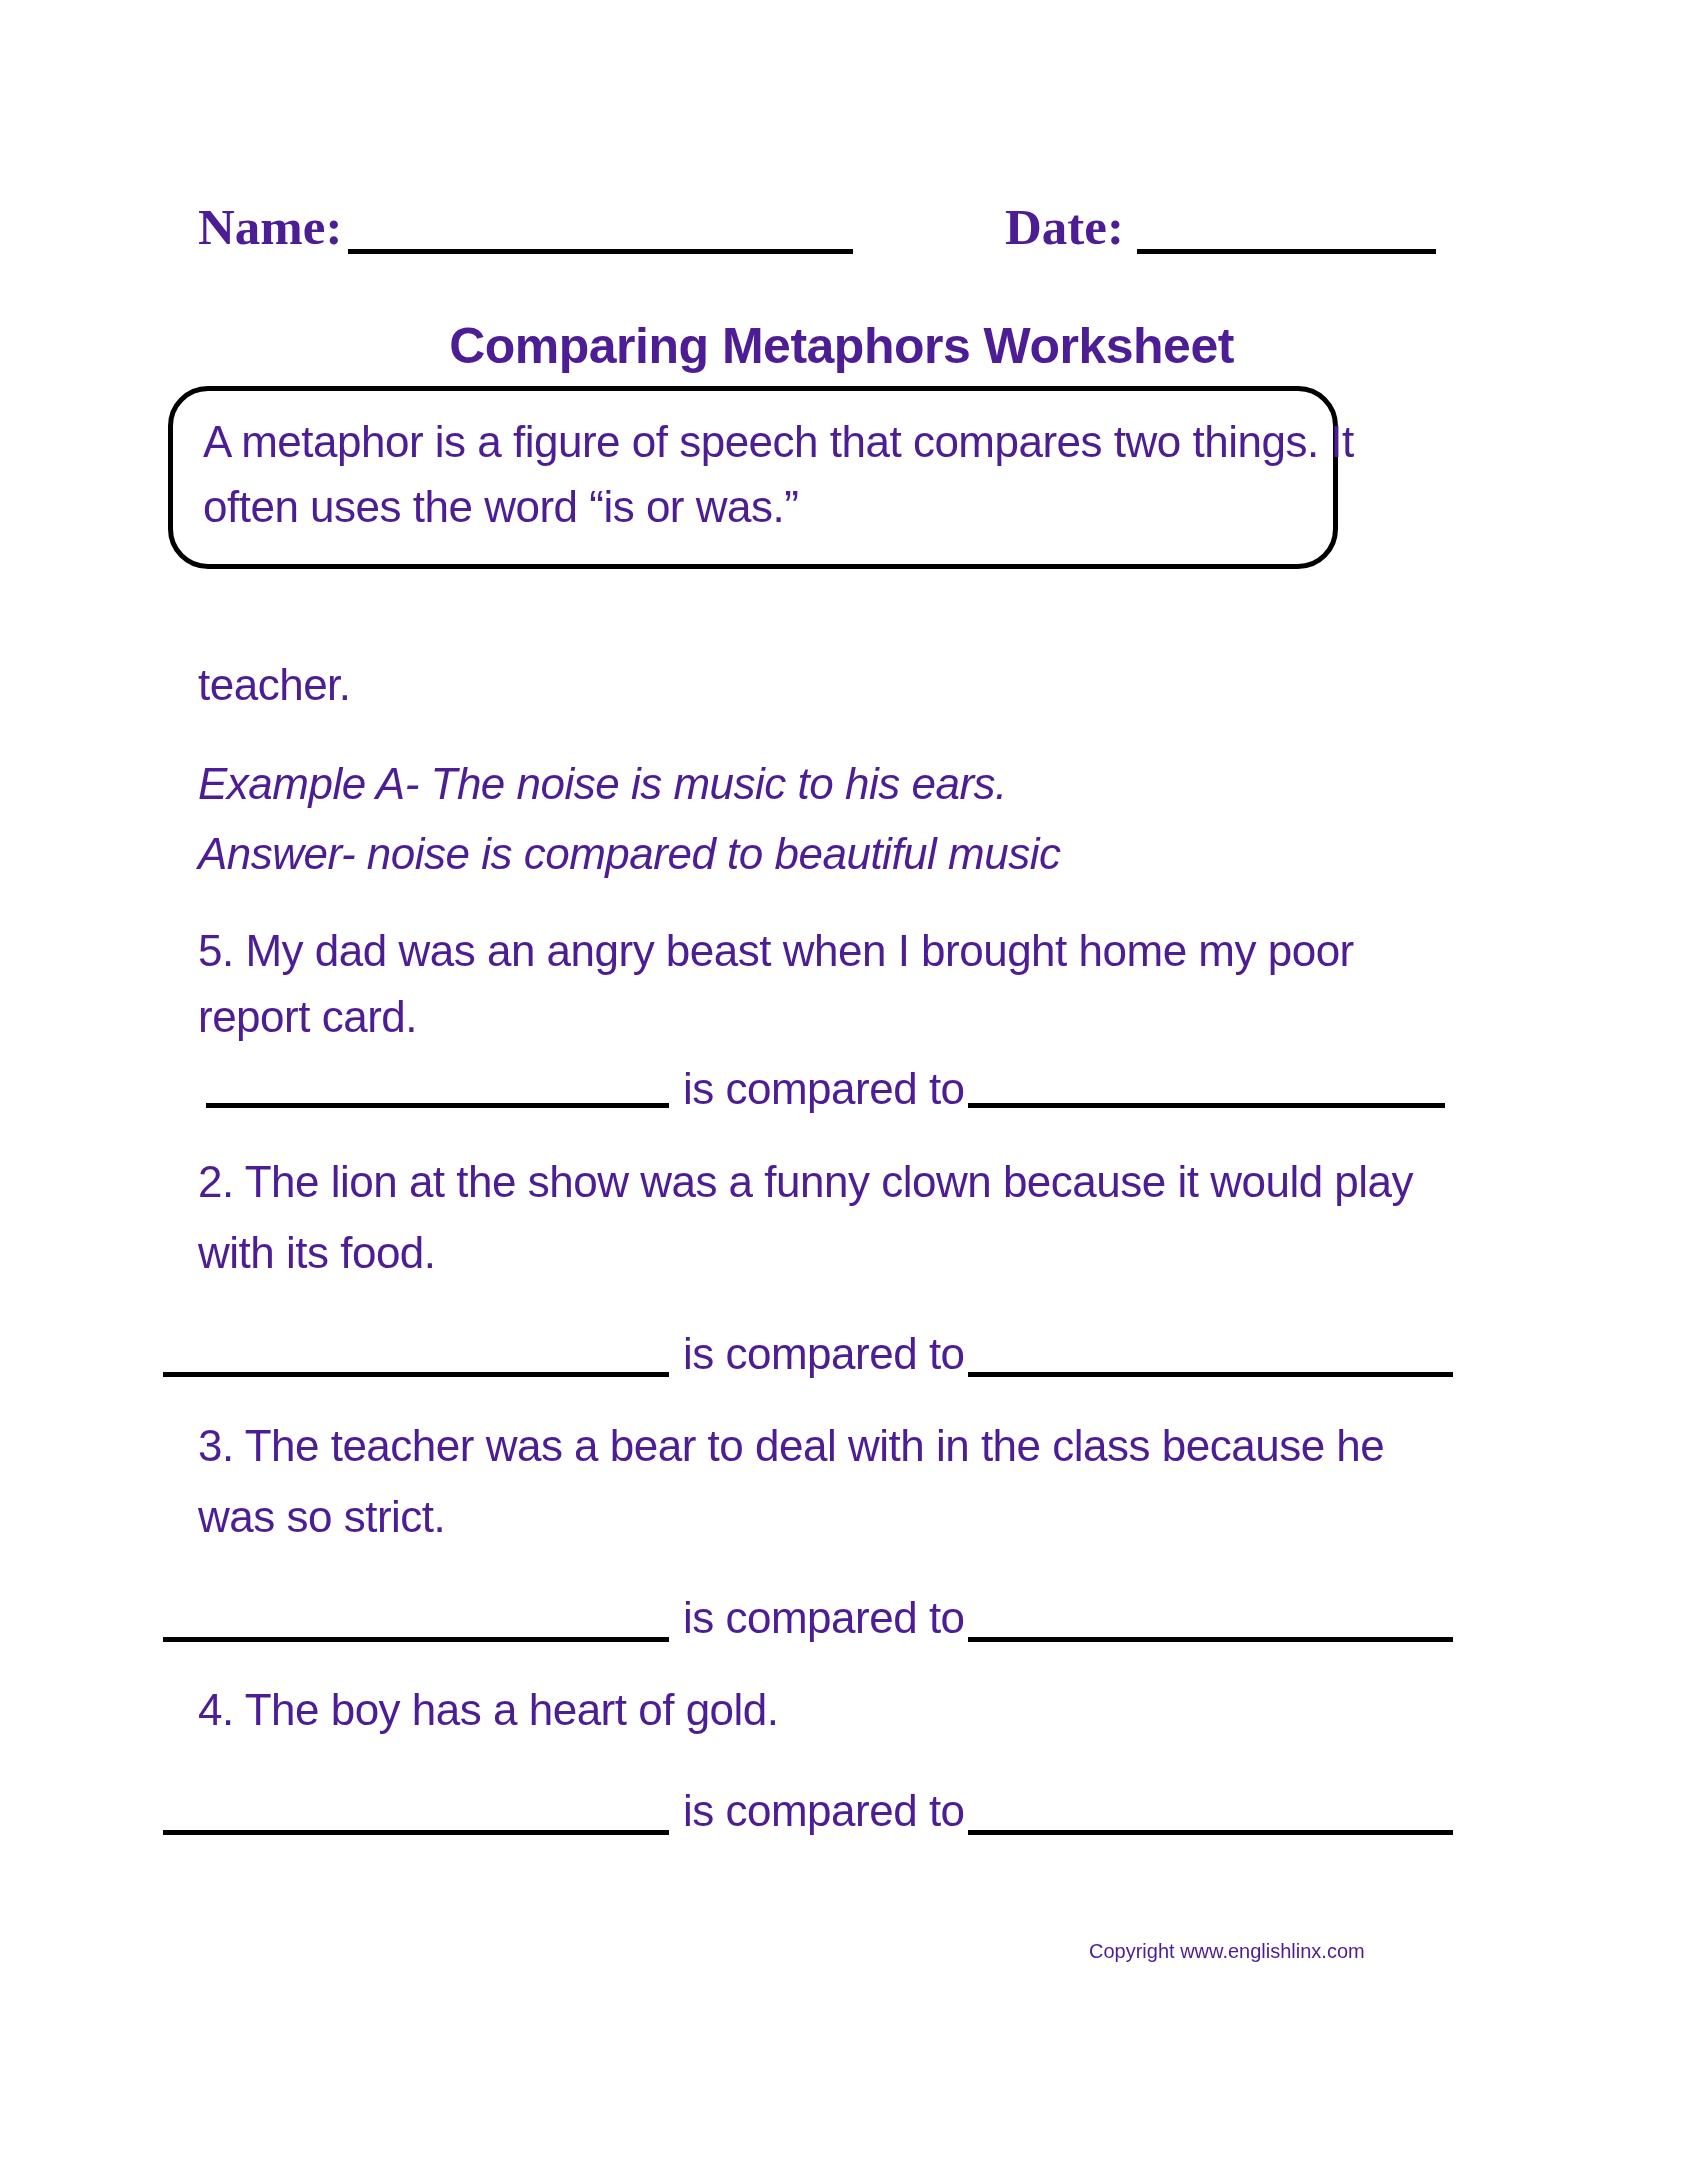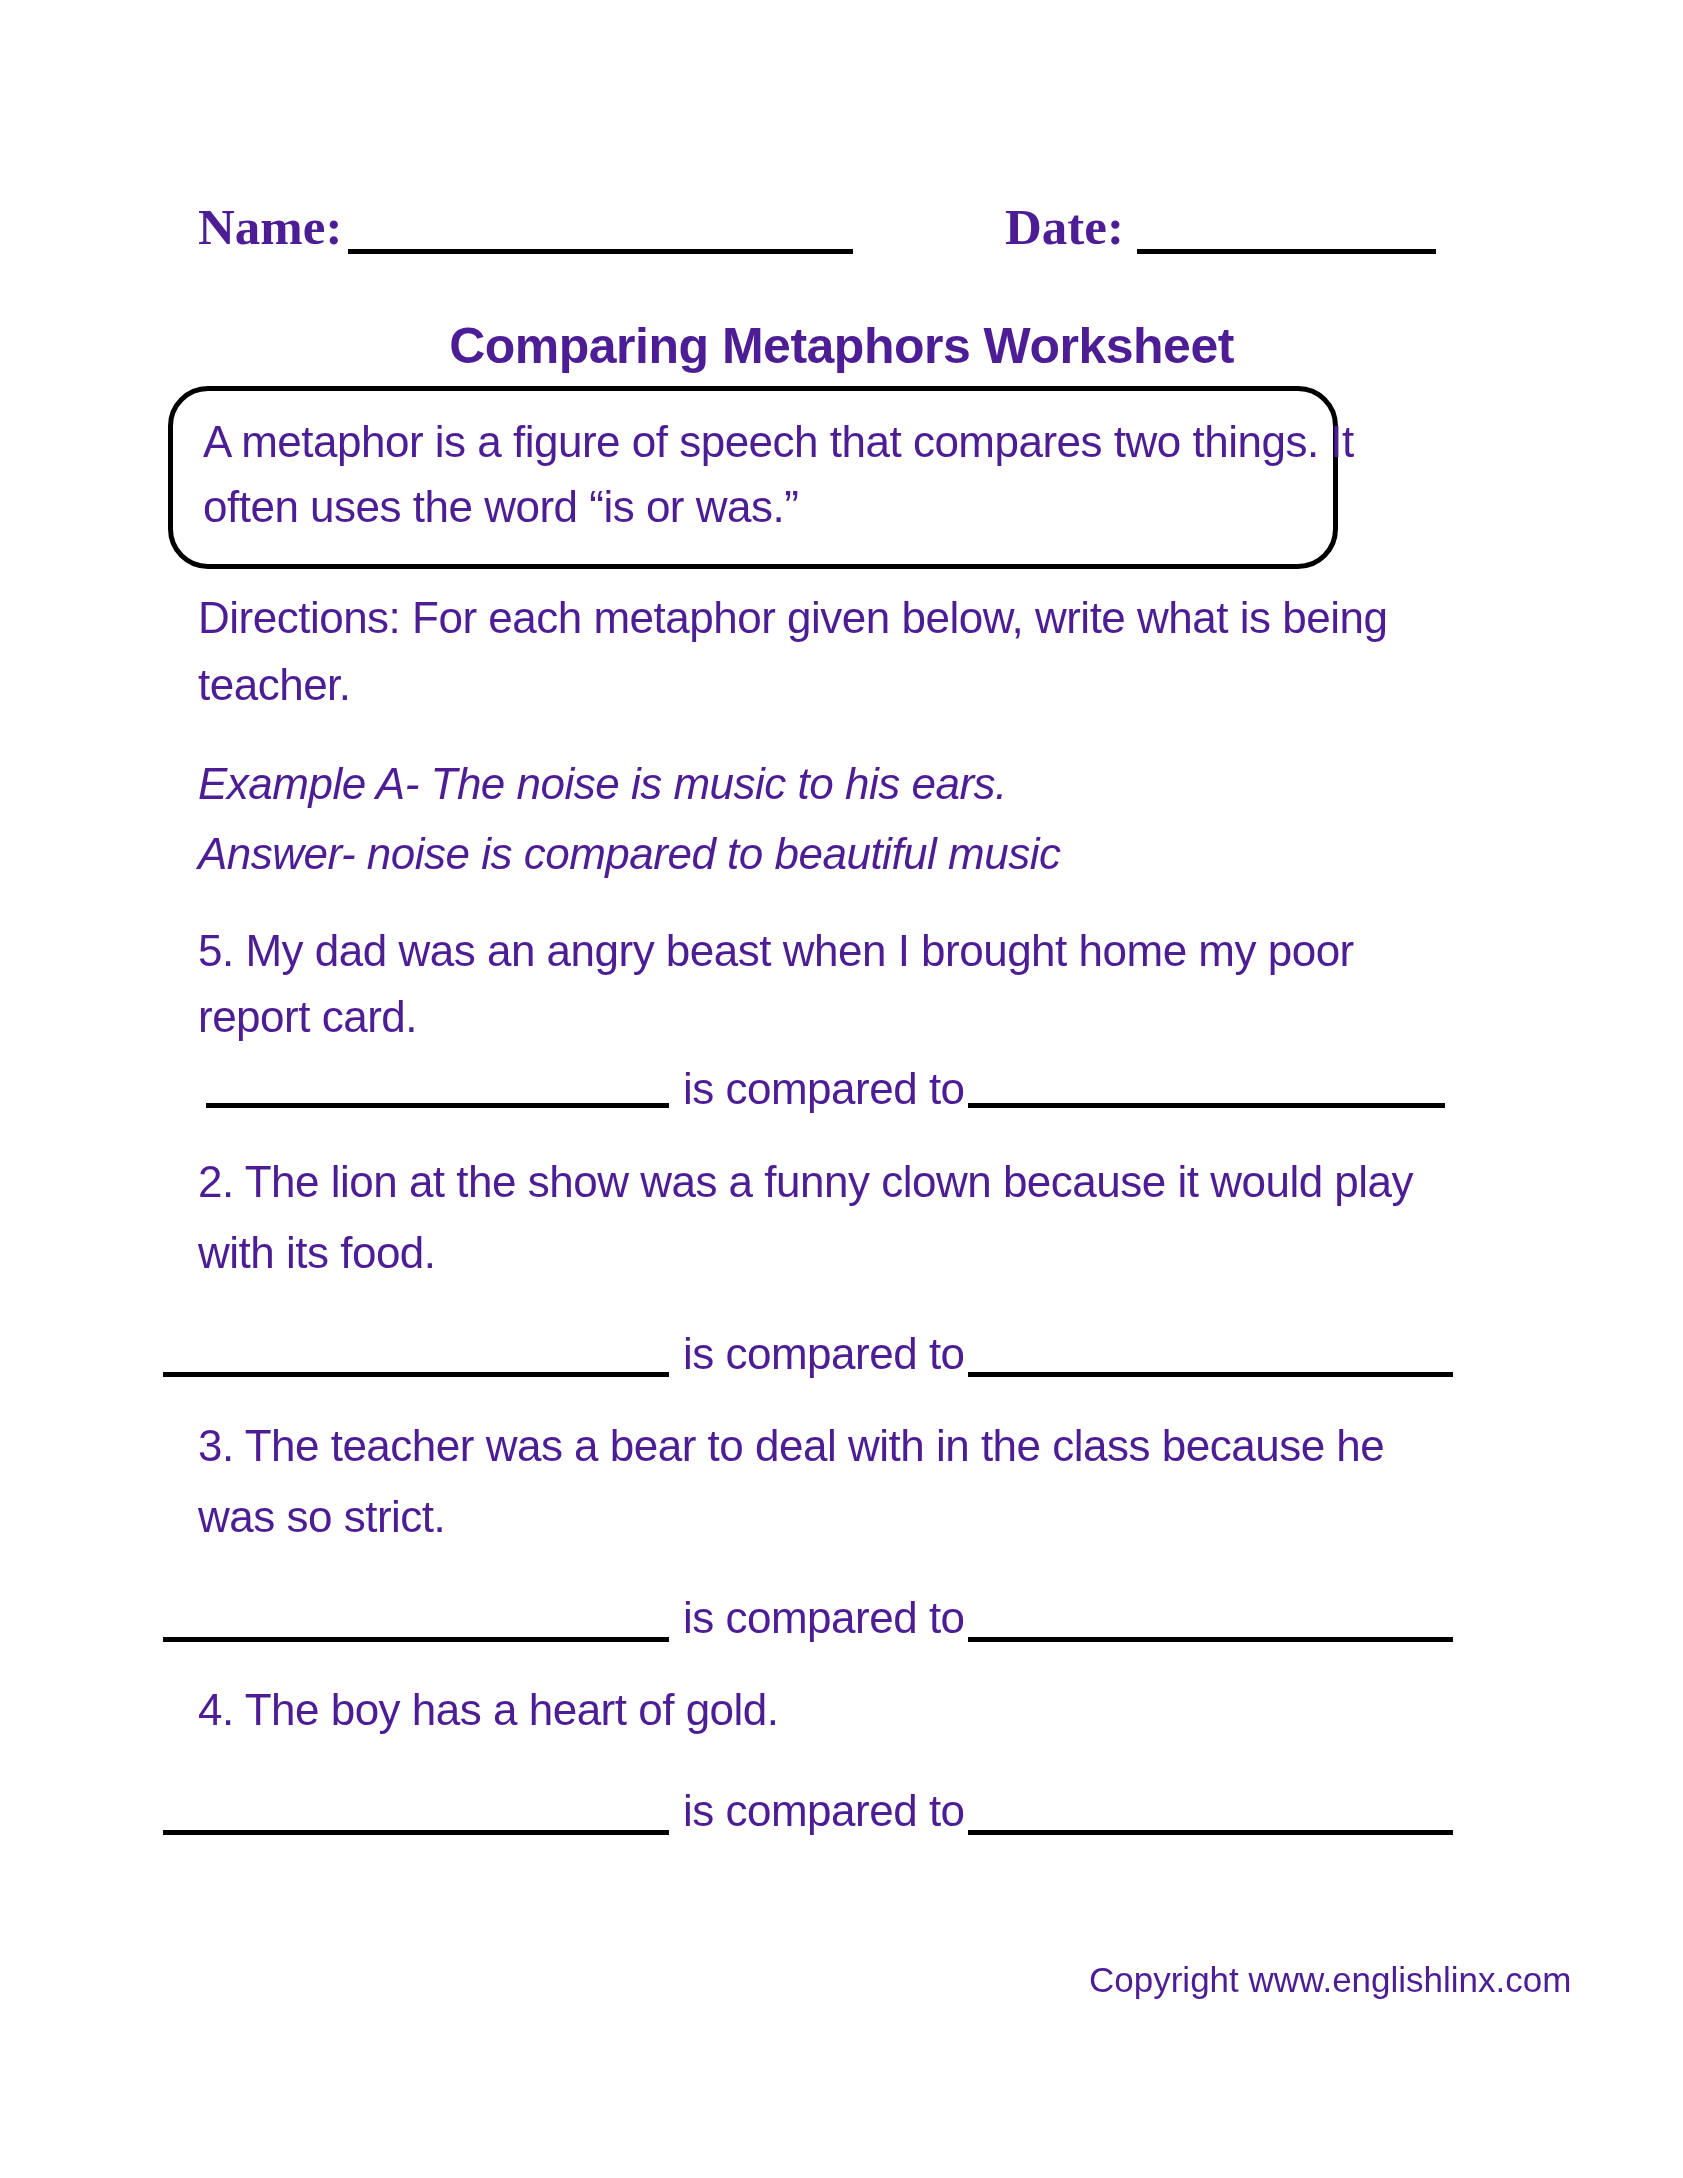--- a/index.html
+++ b/index.html
@@ -18,41 +18,40 @@
   .italic{font-style:italic;}
   .bar{position:absolute;height:5px;background:#000000;}
   .def-box{
     position:absolute;
     box-sizing:border-box;
     border:5px solid #000000;
     border-radius:40px;
     padding:18px 30px 0 30px;
   }
   .def-box .line{font-size:44px;letter-spacing:-0.5px;line-height:65px;white-space:nowrap;}
-  .copyright{font-size:35px;letter-spacing:0;margin-top:20px;}
+  .copyright{font-size:20px;letter-spacing:0;}
 </style>
 </head>
 <body>
 
 <div class="page">
 
   <span class="abs serif-label" style="left:198px;top:198px;">Name:</span>
   <div class="bar" style="left:348px;top:249px;width:505px;"></div>
 
   <span class="abs serif-label" style="left:1005px;top:198px;">Date:</span>
   <div class="bar" style="left:1137px;top:249px;width:299px;"></div>
 
   <div class="abs title" style="top:317px;">Comparing Metaphors Worksheet</div>
 
   <div class="def-box" style="left:168px;top:386px;width:1170px;height:183px;">
     <div class="line">A metaphor is a figure of speech that compares two things. It</div>
     <div class="line">often uses the word “is or was.”</div>
   </div>
 
-  <div class="abs body-text" style="left:198px;top:592px;">Directions: For each metaphor given below, write what is being</div>
   <div class="abs body-text" style="left:198px;top:659px;">teacher.</div>
 
   <div class="abs body-text italic" style="left:198px;top:828px;">Answer- noise is compared to beautiful music</div>
   <div class="abs body-text italic" style="left:198px;top:758px;">Example A- The noise is music to his ears.</div>
 
   <div class="abs body-text" style="left:198px;top:925px;">5. My dad was an angry beast when I brought home my poor</div>
   <div class="abs body-text" style="left:198px;top:991px;">report card.</div>
   <div class="bar" style="left:206px;top:1103px;width:463px;"></div>
   <span class="abs body-text" style="left:683px;top:1063px;">is compared to</span>
   <div class="bar" style="left:968px;top:1103px;width:477px;"></div>

